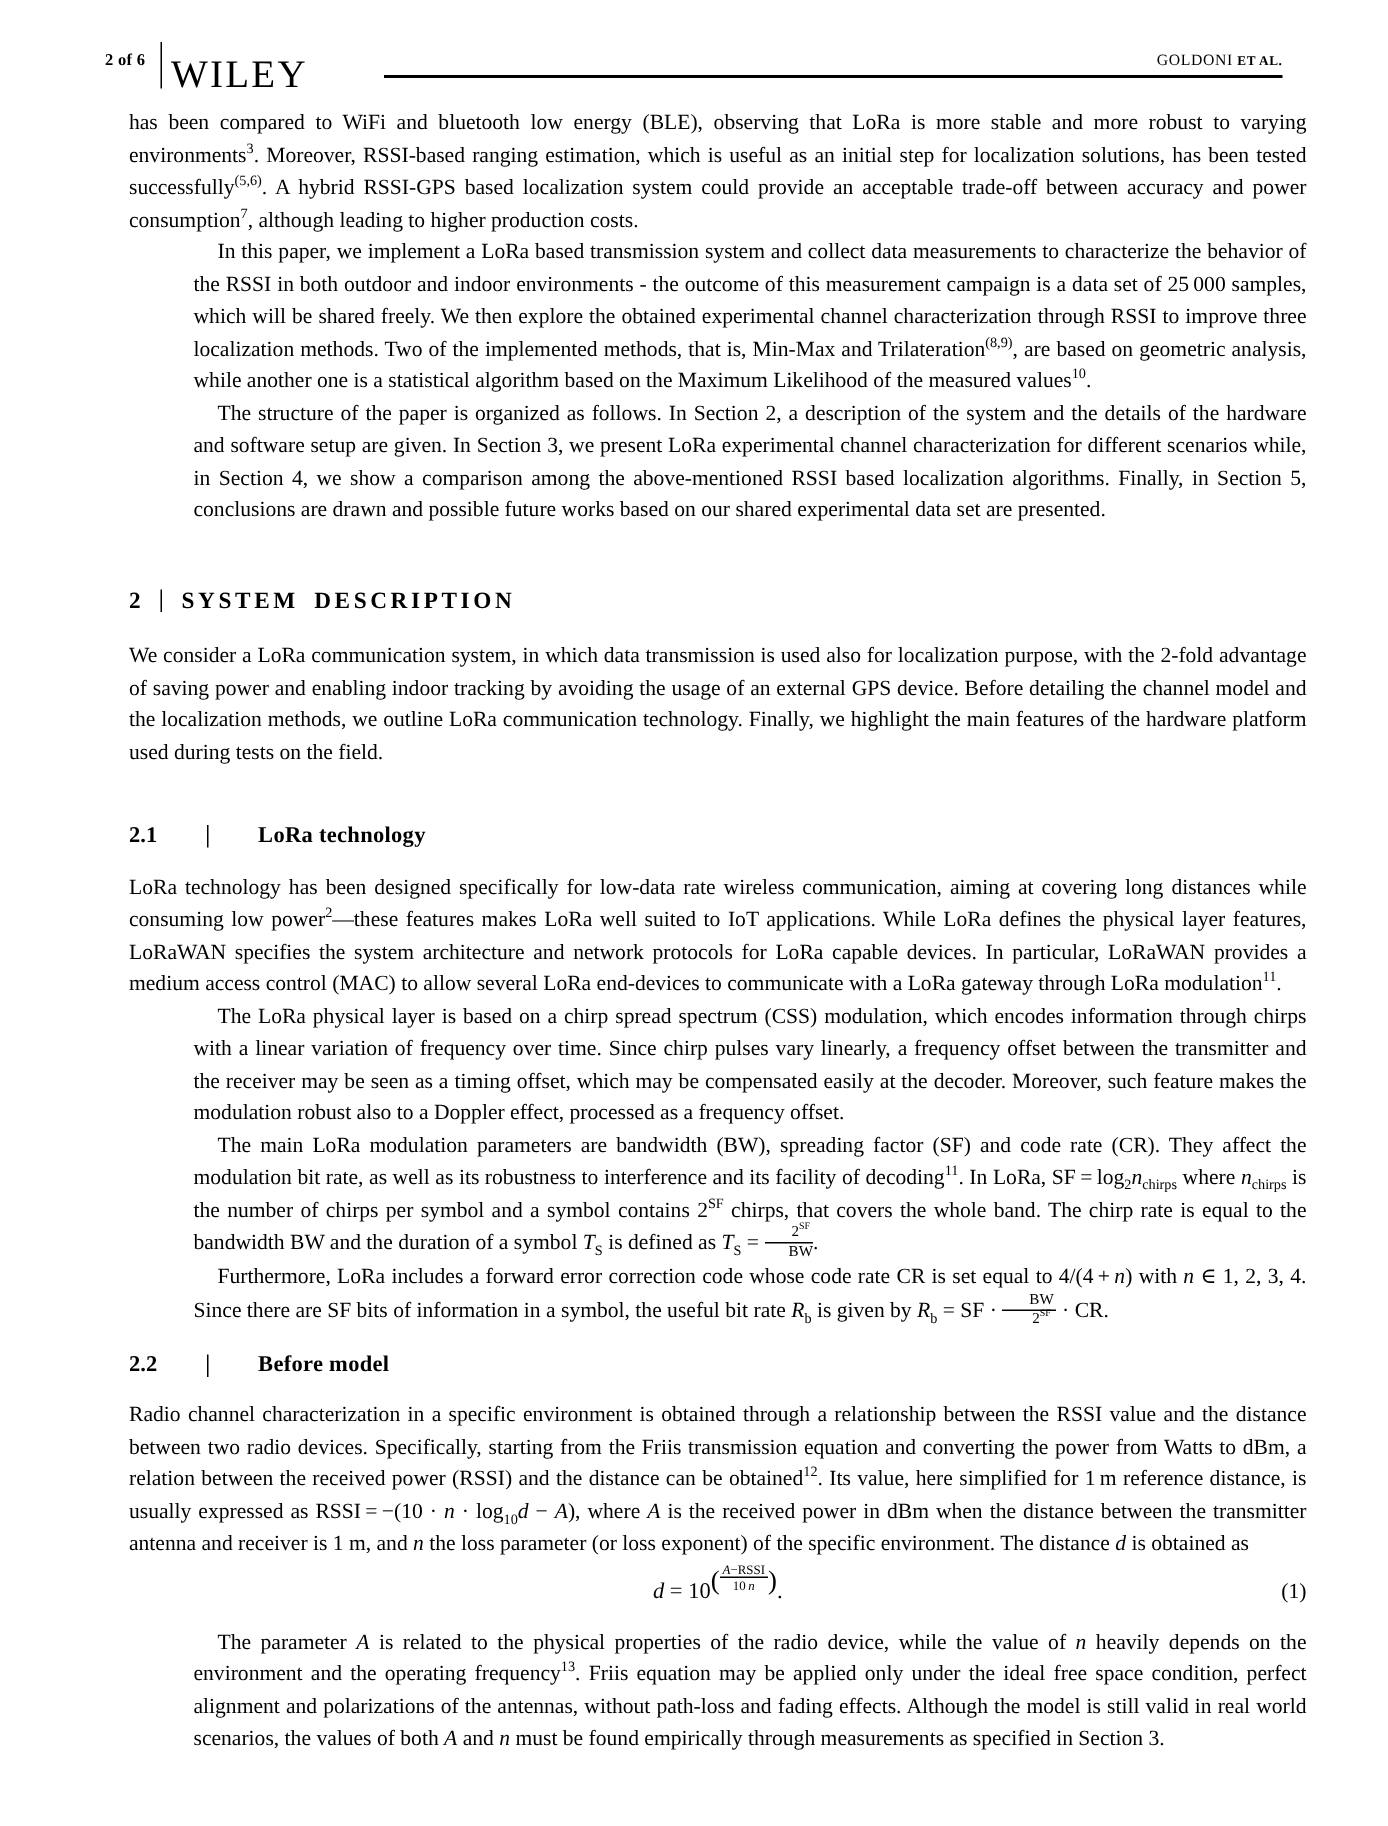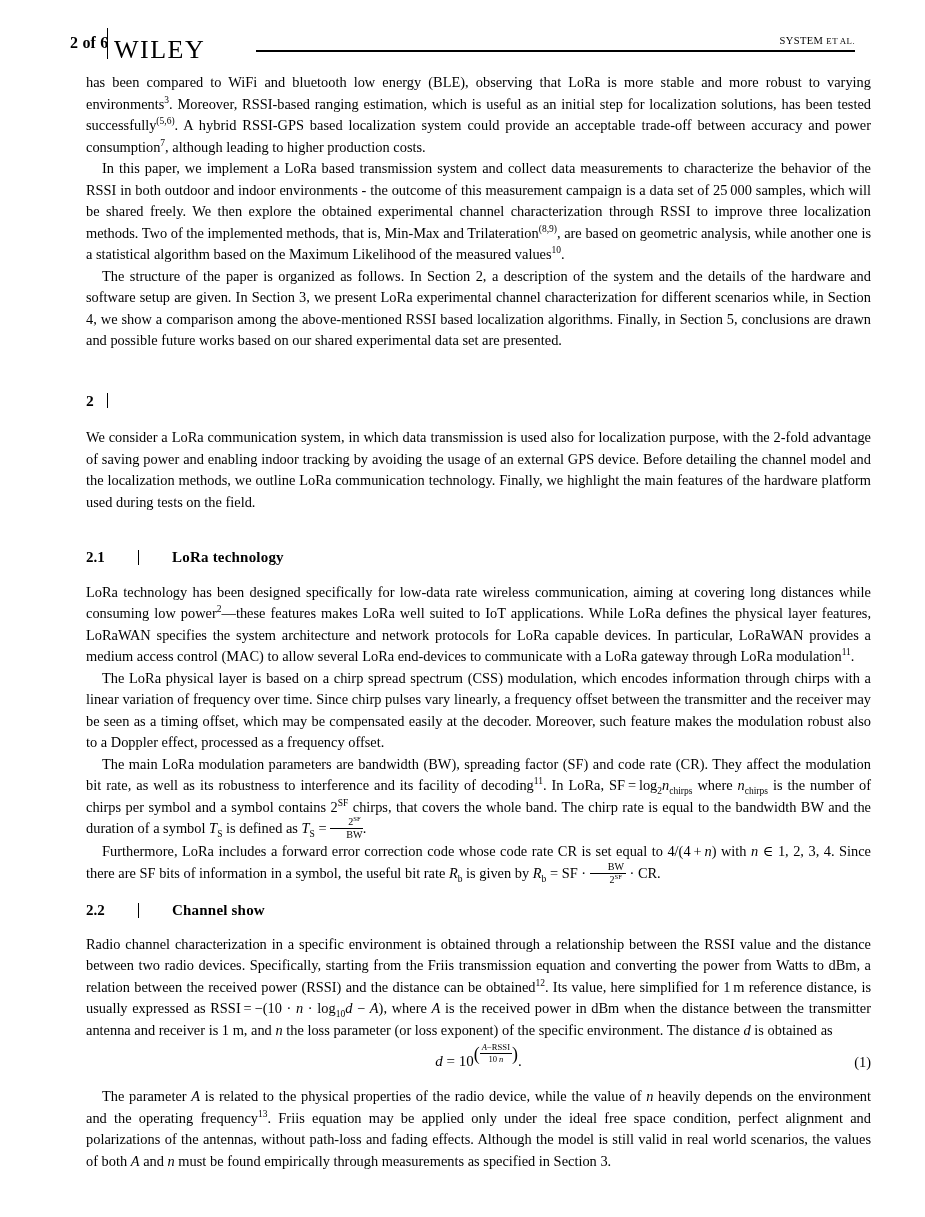--- a/index.html
+++ b/index.html
@@ -5,32 +5,32 @@
   * { margin:0; padding:0; box-sizing:border-box; }
   html, body { background:#ffffff; }
   body {
     width:925px; height:1217px; position:relative; overflow:hidden;
     font-family:"Liberation Serif", "DejaVu Serif", serif; color:#000;
   }
   .page { position:absolute; inset:0; background:#fff; }
 
   
   .page-header { position:absolute; top:28px; left:70px; right:70px; height:38px; }
-  .folio { position:absolute; left:0; top:6px; font-size:16px; font-weight:bold; letter-spacing:.2px; }
+  .folio { position:absolute; left:0; top:6px; font-size:11px; font-weight:bold; letter-spacing:.2px; }
   .header-divider { position:absolute; left:37px; top:0; width:1.2px; height:31px; background:#000; }
   .logo { position:absolute; left:44px; top:7px; font-size:26px; font-weight:400; letter-spacing:1.5px; }
   .header-rule { position:absolute; left:186px; right:0; top:22px; height:2px; background:#000; }
   .running-head { position:absolute; right:0; top:7px; font-size:10.5px; letter-spacing:.4px; white-space:nowrap; }
-  .running-head .etal { font-size:8.8px; }
+  .running-head .etal { font-size:8.8px;font-weight:bold; }
 
   
   main { position:absolute; top:72px; left:86px; width:785px;
          font-size:14.4px; line-height:21.5px; text-align:justify; }
   main p { margin:0; }
-  main p.indent { text-indent:16px; }
+  main p.indent { text-indent:16px;margin-left:43px; }
   sup { font-size:.66em; line-height:0; vertical-align:super; }
   sub { font-size:.66em; line-height:0; vertical-align:sub; }
   i { font-style:italic; }
 
   
   .frac { display:inline-flex; flex-direction:column; text-align:center;
           vertical-align:middle; font-size:.70em; line-height:1.0; position:relative; top:-1px; }
   .frac .fnum { border-bottom:1px solid #000; padding:0 2px 1px; }
   .frac .fden { padding-top:1px; }
 
@@ -54,31 +54,32 @@
 </head>
 <body>
 
 <div class="page">
 
   <header class="page-header">
     <span class="folio">2 of 6</span>
     <span class="header-divider"></span>
     <span class="logo">WILEY</span>
     <span class="header-rule"></span>
-    <span class="running-head"><span>SYSTEM</span>&nbsp;<span class="etal">ET AL.</span></span>
+    <span class="running-head"><span>GOLDONI</span>&nbsp;<span class="etal">ET AL.</span></span>
   </header>
 
   <main>
     <p>has been compared to WiFi and bluetooth low energy (BLE), observing that LoRa is more stable and more robust to varying environments<sup>3</sup>. Moreover, RSSI-based ranging estimation, which is useful as an initial step for localization solutions, has been tested successfully<sup>(5,6)</sup>. A hybrid RSSI-GPS based localization system could provide an acceptable trade-off between accuracy and power consumption<sup>7</sup>, although leading to higher production costs.</p>
     <p class="indent">In this paper, we implement a LoRa based transmission system and collect data measurements to characterize the behavior of the RSSI in both outdoor and indoor environments - the outcome of this measurement campaign is a data set of 25 000 samples, which will be shared freely. We then explore the obtained experimental channel characterization through RSSI to improve three localization methods. Two of the implemented methods, that is, Min-Max and Trilateration<sup>(8,9)</sup>, are based on geometric analysis, while another one is a statistical algorithm based on the Maximum Likelihood of the measured values<sup>10</sup>.</p>
     <p class="indent">The structure of the paper is organized as follows. In Section 2, a description of the system and the details of the hardware and software setup are given. In Section 3, we present LoRa experimental channel characterization for different scenarios while, in Section 4, we show a comparison among the above-mentioned RSSI based localization algorithms. Finally, in Section 5, conclusions are drawn and possible future works based on our shared experimental data set are presented.</p>
 
     <h2 class="sec-heading h-main">
       <span class="sec-num">2</span>
       <span class="sec-bar"></span>
+      <span class="sec-title">SYSTEM DESCRIPTION</span>
     </h2>
 
     <p>We consider a LoRa communication system, in which data transmission is used also for localization purpose, with the 2-fold advantage of saving power and enabling indoor tracking by avoiding the usage of an external GPS device. Before detailing the channel model and the localization methods, we outline LoRa communication technology. Finally, we highlight the main features of the hardware platform used during tests on the field.</p>
 
     <h3 class="sec-heading h-sub h-21">
       <span class="sec-num">2.1</span>
       <span class="sec-bar"></span>
       <span class="sec-title">LoRa technology</span>
     </h3>
 
@@ -89,21 +90,21 @@
           <span class="fden">BW</span>
         </span>.</p>
     <p class="indent">Furthermore, LoRa includes a forward error correction code whose code rate CR is set equal to 4/(4 + <i>n</i>) with <i>n</i> ∈ 1, 2, 3, 4. Since there are SF bits of information in a symbol, the useful bit rate <i>R</i><sub>b</sub> is given by <i>R</i><sub>b</sub> = SF · <span class="frac">
           <span class="fnum">BW</span>
           <span class="fden">2<sup>SF</sup></span>
         </span> · CR.</p>
 
     <h3 class="sec-heading h-sub h-22">
       <span class="sec-num">2.2</span>
       <span class="sec-bar"></span>
-      <span class="sec-title">Channel show</span>
+      <span class="sec-title">Before model</span>
     </h3>
 
     <p>Radio channel characterization in a specific environment is obtained through a relationship between the RSSI value and the distance between two radio devices. Specifically, starting from the Friis transmission equation and converting the power from Watts to dBm, a relation between the received power (RSSI) and the distance can be obtained<sup>12</sup>. Its value, here simplified for 1 m reference distance, is usually expressed as RSSI = −(10 · <i>n</i> · log<sub>10</sub><i>d</i> − <i>A</i>), where <i>A</i> is the received power in dBm when the distance between the transmitter antenna and receiver is 1 m, and <i>n</i> the loss parameter (or loss exponent) of the specific environment. The distance <i>d</i> is obtained as</p>
 
     <div class="equation">
       <span class="eq-body"><i>d</i> = 10<span class="eq-exp"><span class="big-paren">(</span><span class="frac">
               <span class="fnum"><i>A</i>−RSSI</span>
               <span class="fden">10 <i>n</i></span>
             </span><span class="big-paren">)</span></span>.</span>
       <span class="eq-number">(1)</span>

